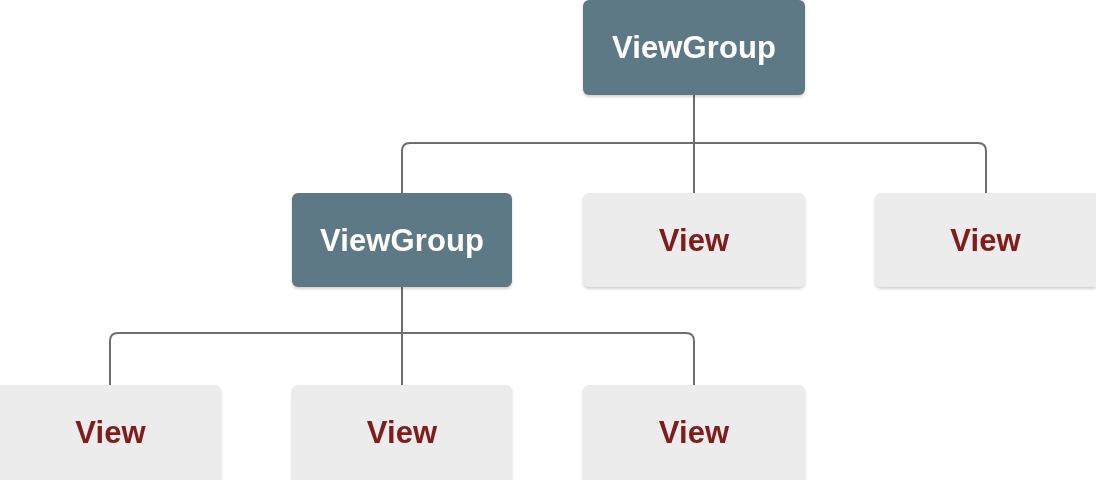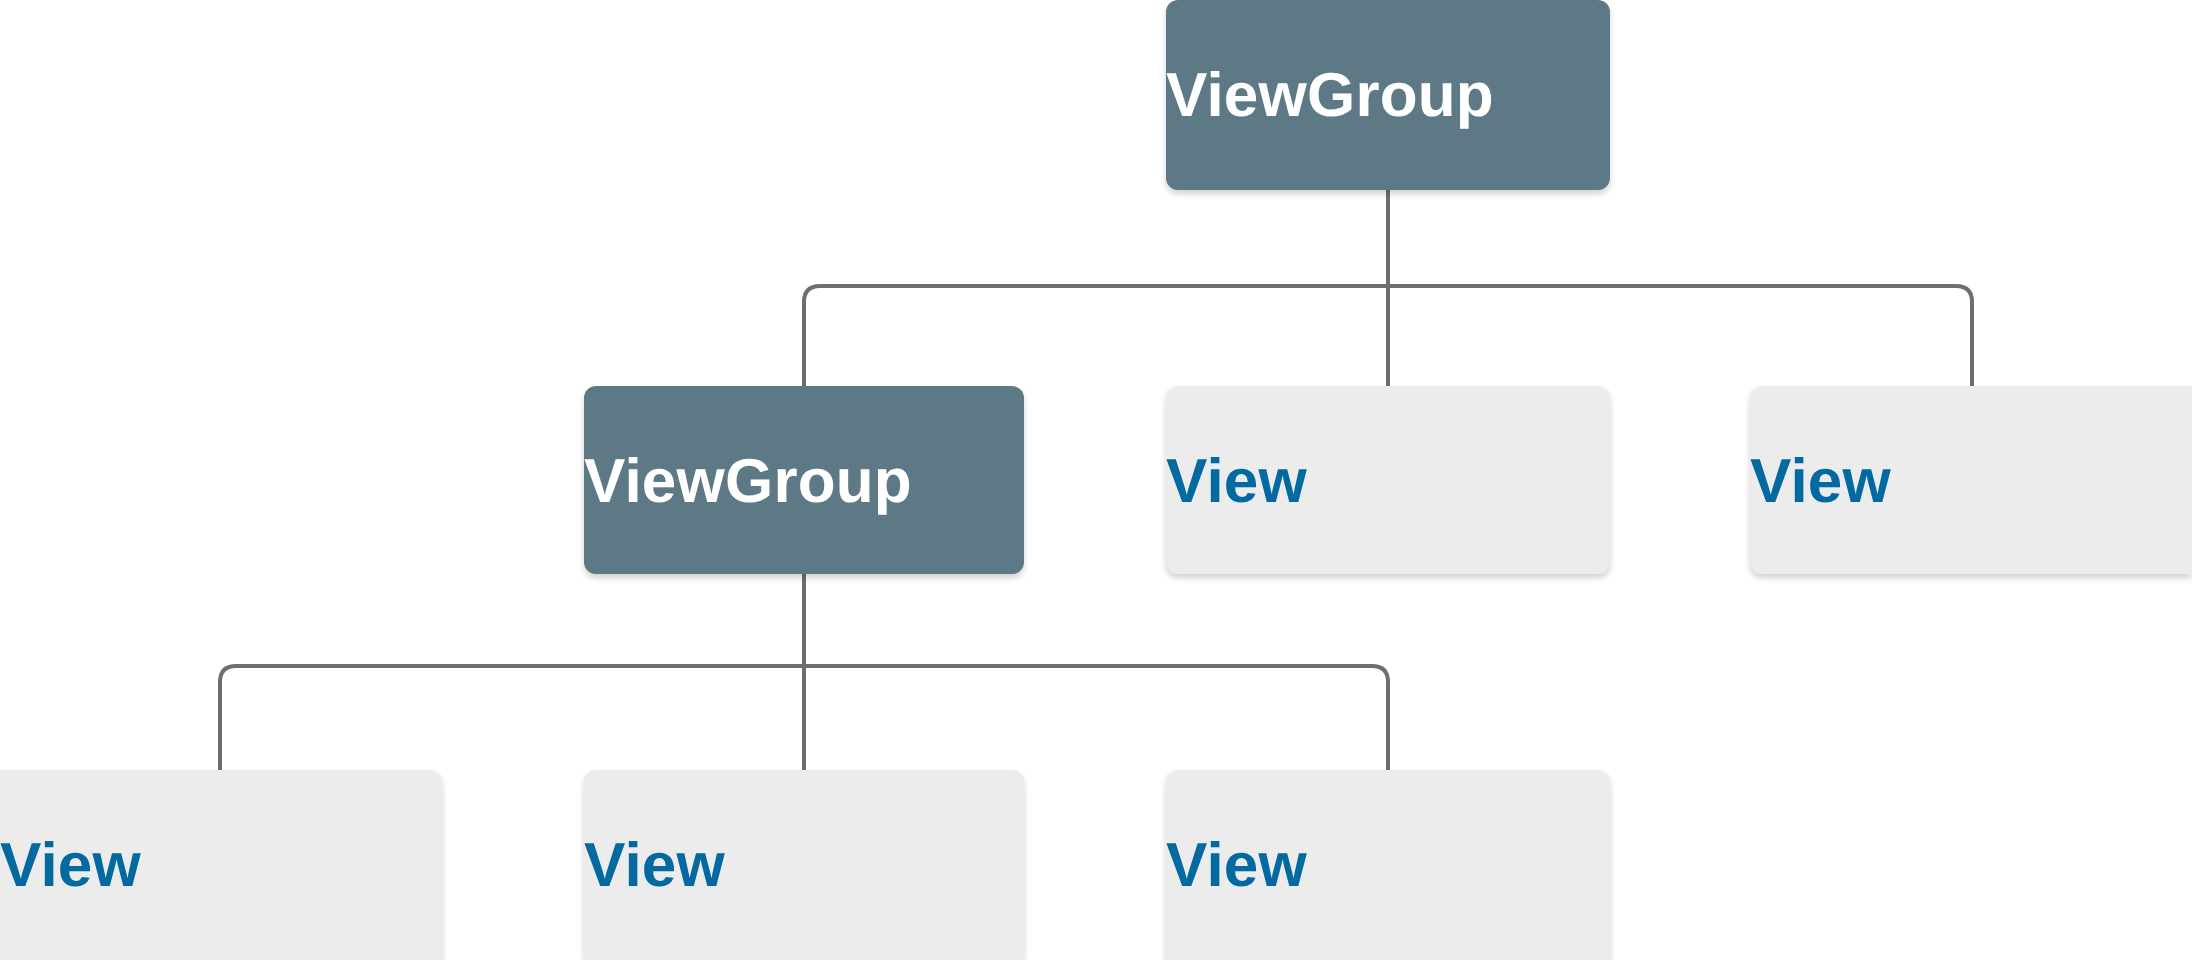--- a/index.html
+++ b/index.html
@@ -22,35 +22,36 @@
     width: 1096px;
     height: 480px;
     pointer-events: none;
   }
   .node {
     position: absolute;
     box-sizing: border-box;
     border-radius: 6px;
     display: flex;
     align-items: center;
+    justify-content: center;
     font-weight: bold;
     font-size: 31px;
     letter-spacing: 0.1px;
     line-height: 1;
     white-space: nowrap;
     box-shadow: 0 2px 3px rgba(0,0,0,0.18);
     z-index: 2;
   }
   .node.group {
     background: #5d7986;
     color: #ffffff;
   }
   .node.leaf {
     background: #ececec;
-    color: #0369a1;
+    color: #7f1d1d;
   }
   
   .node.clip-left  { border-top-left-radius: 0; border-bottom-left-radius: 0; }
   .node.clip-right { border-top-right-radius: 0; border-bottom-right-radius: 0; }
   .node.clip-bottom{ border-bottom-left-radius: 0; border-bottom-right-radius: 0; }
 </style>
 </head>
 <body>
 
 <div id="canvas">

